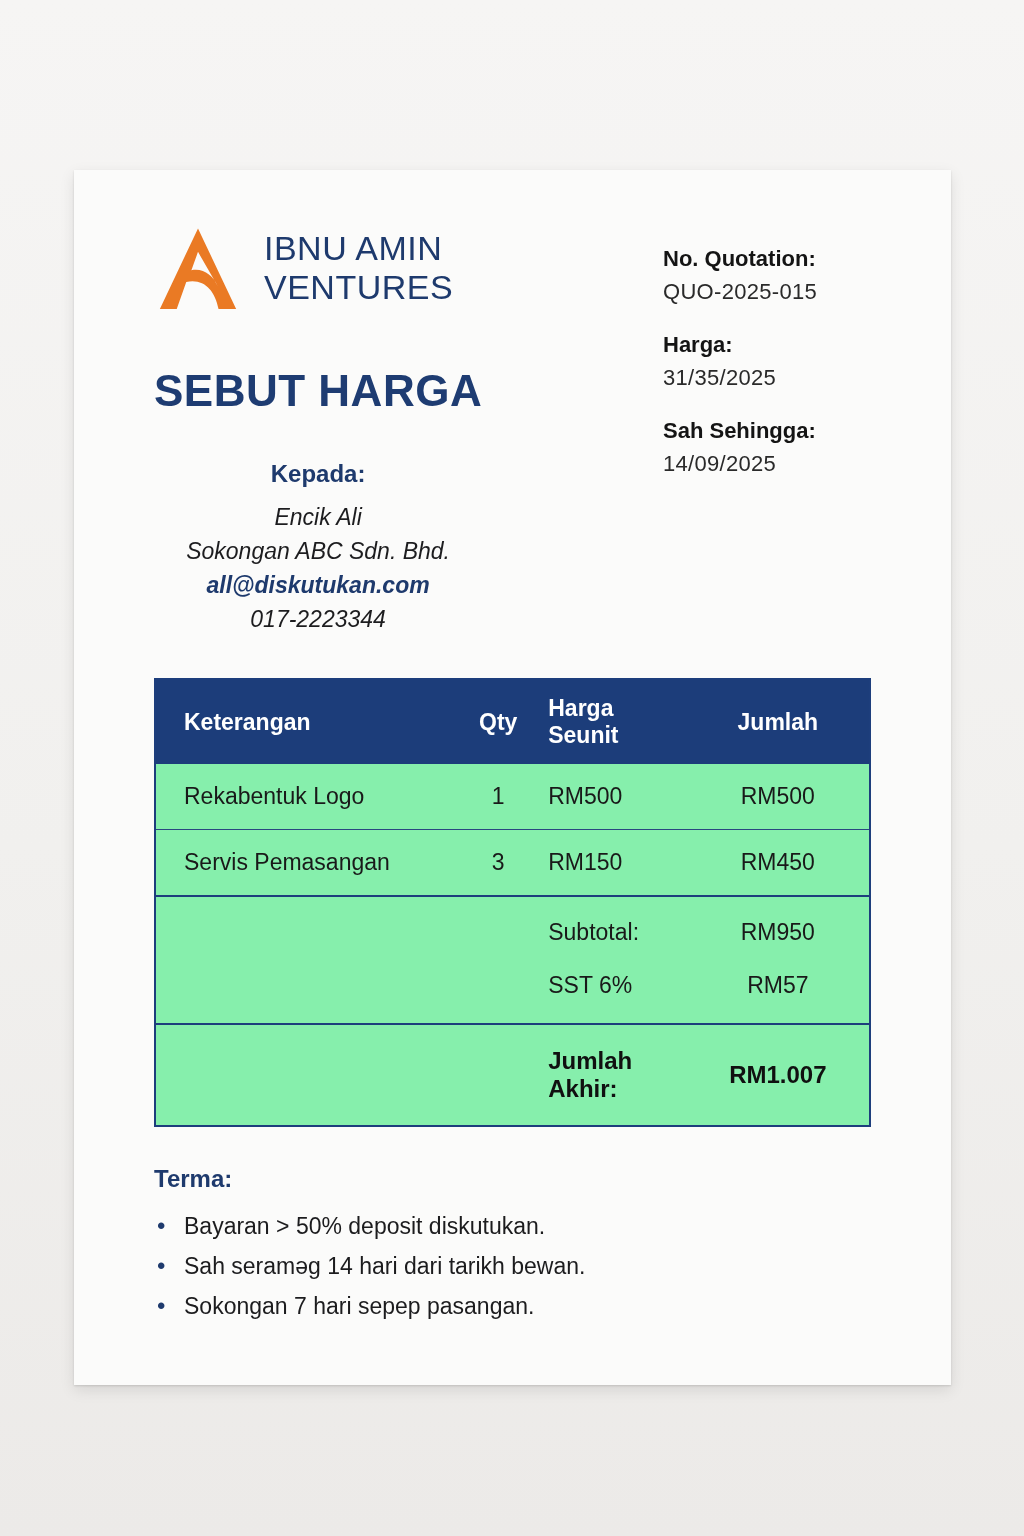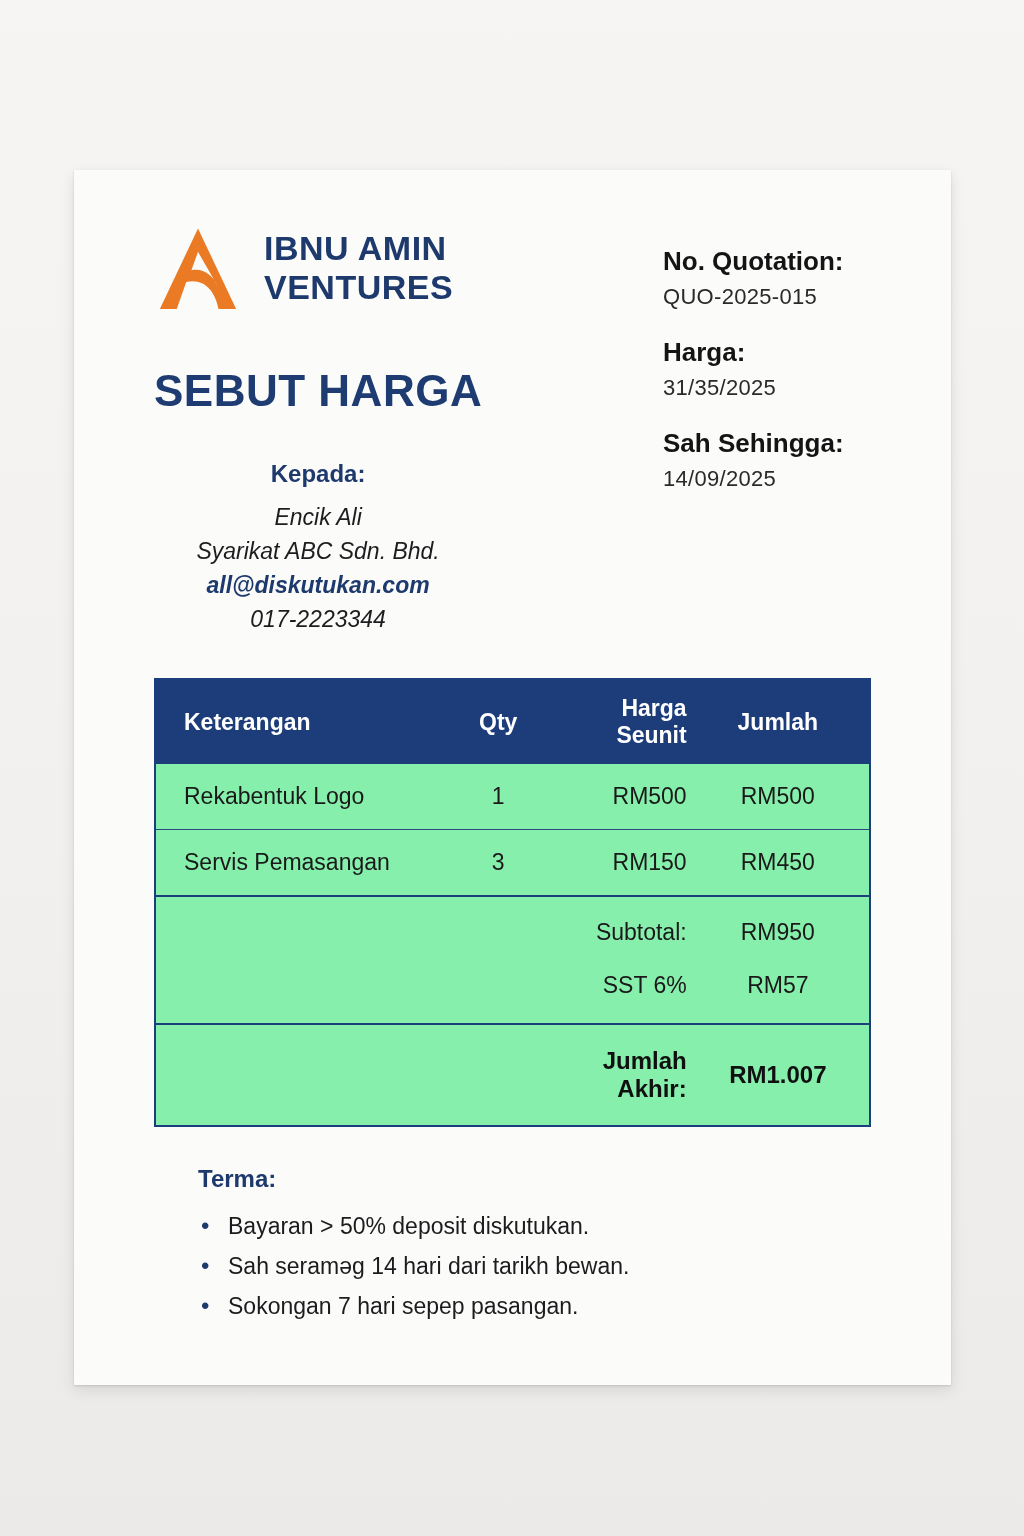--- a/index.html
+++ b/index.html
@@ -15,26 +15,26 @@
     width:877px; height:1215px;
     background:#fbfbfa;
     box-shadow: 0 1px 2px rgba(0,0,0,0.12), 0 5px 14px rgba(0,0,0,0.10);
   }
   .page-inner { padding:54px 80px 0 80px; }
 
   .top { display:flex; justify-content:space-between; }
   .brand-row { display:flex; align-items:center; gap:22px; }
   .logo svg { width:88px; height:88px; display:block; }
   .brand-name {
-    color:#1e3a6d; font-weight:700; font-size:34px;
+    color:#1e3a6d; font-weight:400; font-size:34px;
     line-height:1.16; letter-spacing:0.5px;
   }
   .top-right { width:208px; padding-top:22px; flex:none; }
   .meta-group { margin-bottom:27px; }
-  .meta-label { font-weight:700; font-size:26px; color:#141414; margin-bottom:7px; }
+  .meta-label { font-weight:700; font-size:22px; color:#141414; margin-bottom:7px; }
   .meta-value { font-size:22px; color:#2a2a2a; letter-spacing:0.3px; }
 
   .doc-title {
     margin-top:54px; font-size:44px; font-weight:800;
     color:#1e3c72; letter-spacing:0.5px;
   }
 
   .kepada { margin-top:44px;text-align:center; }
   .kepada-heading { font-size:24px; font-weight:700; color:#1e3a6d; }
   .kepada-lines { margin-top:12px; }
@@ -45,30 +45,30 @@
     width:100%; border-collapse:collapse; table-layout:fixed;
     margin-top:42px; border:2px solid #1d3e7c;
   }
   .quote-table th {
     background:#1c3d7a; color:#ffffff; font-size:23px; font-weight:700;
     padding:15px 0;
   }
   .quote-table td { font-size:23px; color:#191919; padding:19px 0; background:#86efac; }
   .col-desc  { text-align:left;  padding-left:28px !important; }
   .col-qty   { text-align:center; }
-  .col-price { text-align:right; padding-right:26px !important; }
+  .col-price { text-align:left; padding-right:26px !important; }
   .col-total { text-align:center; padding-right:26px !important; }
   tr.item1 td { border-bottom:1.5px solid #2a4780; }
   tr.item2 td { border-bottom:2.5px solid #1d3e7c;margin-left:12px; }
   tr.summary td { padding:13px 0; }
   tr.summary-first td { padding-top:22px; }
   tr.summary-last td  { padding-bottom:24px; border-bottom:2.5px solid #1d3e7c; }
   tr.total td { padding:22px 0; font-weight:700; font-size:24px; color:#101010; }
 
-  .terma { margin-top:38px;margin-left:44px; }
+  .terma { margin-top:38px; }
   .terma-heading { font-size:24px; font-weight:700; color:#1e3a6d; }
   .terma-list { list-style:none; margin-top:13px; }
   .terma-list li {
     position:relative; padding-left:30px;
     font-size:23px; color:#1c1c1e; line-height:40px;
   }
   .terma-list li::before {
     content:"•"; position:absolute; left:3px; top:0;
     color:#1e3a6d; font-size:24px;
   }
@@ -93,21 +93,21 @@
             <div>VENTURES</div>
           </div>
         </div>
 
         <div class="doc-title">SEBUT HARGA</div>
 
         <div class="kepada">
           <div class="kepada-heading">Kepada:</div>
           <div class="kepada-lines">
             <div class="kepada-line">Encik Ali</div>
-            <div class="kepada-line">Syarikat ABC Sdn. Bhd.</div>
+            <div class="kepada-line">Sokongan ABC Sdn. Bhd.</div>
             <a class="kepada-line kepada-email">all@diskutukan.com</a>
             <div class="kepada-line">017-2223344</div>
           </div>
         </div>
       </div>
 
       <div class="top-right">
         <div class="meta-group">
           <div class="meta-label">No. Quotation:</div>
           <div class="meta-value">QUO-2025-015</div>

